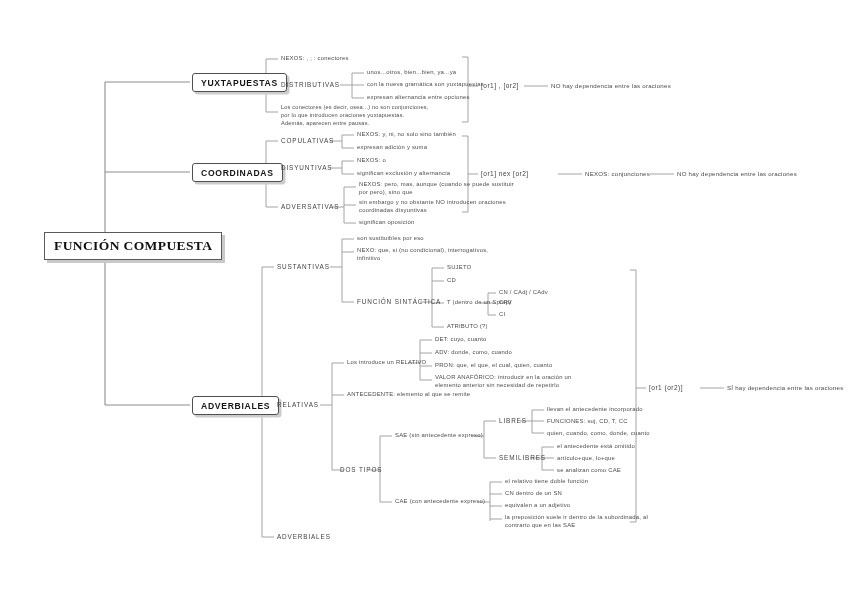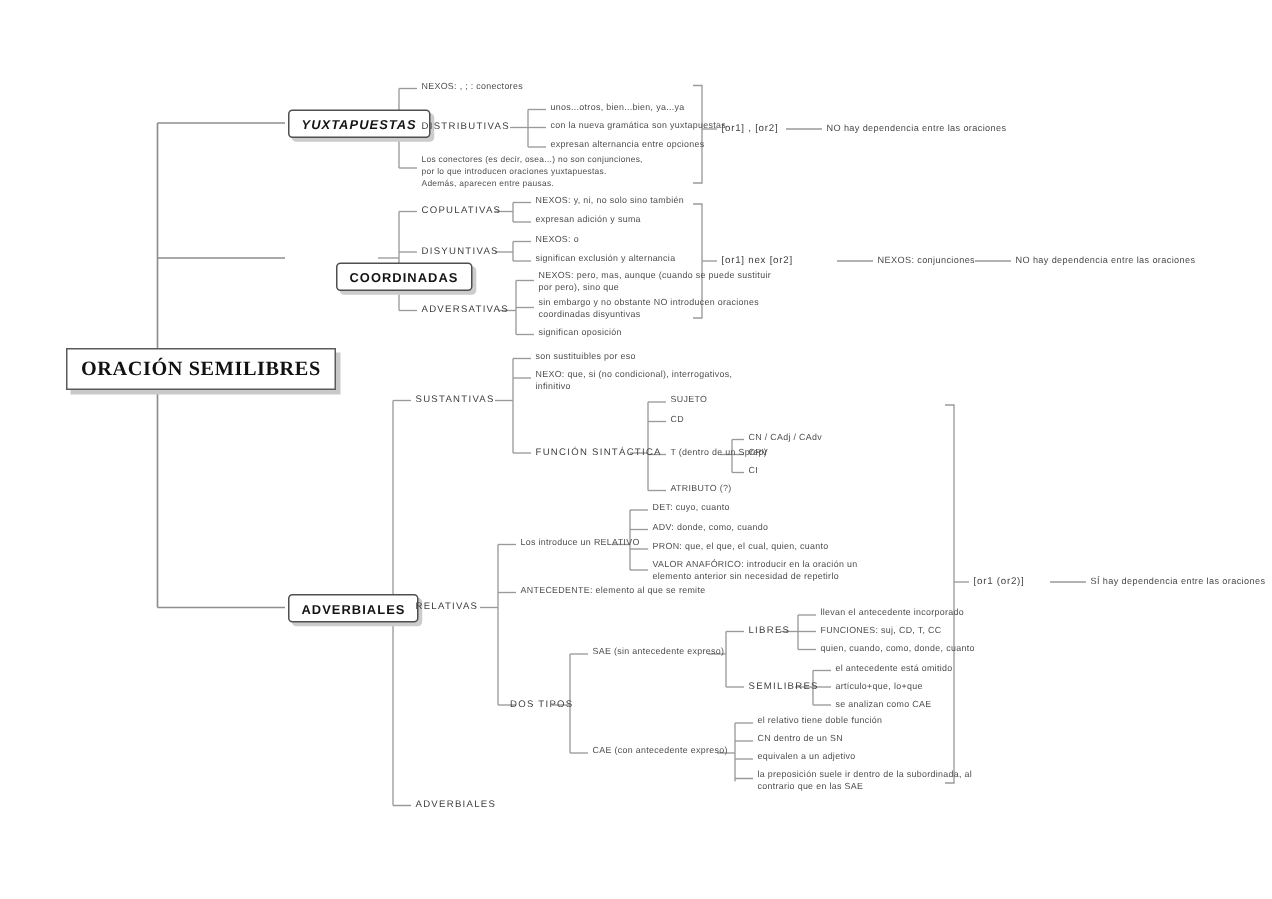--- a/index.html
+++ b/index.html
@@ -174,40 +174,40 @@
     <line x1="490" y1="482" x2="502" y2="482"></line>
     <line x1="490" y1="494" x2="502" y2="494"></line>
     <line x1="490" y1="506" x2="502" y2="506"></line>
     <line x1="490" y1="519" x2="502" y2="519"></line>
 
     <path d="M 630 270 L 636 270 L 636 522 L 630 522"></path>
     <line x1="636" y1="388" x2="646" y2="388"></line>
     <line x1="700" y1="388" x2="724" y2="388"></line>
   </svg>
 
-  <div class="root-box" style="left:44px;top:232px;">ORACIÓN SEMILIBRES</div>
-
-  <div class="cat-box" style="left:192px;top:73px;font-style:italic;">YUXTAPUESTAS</div>
+  <div class="root-box" style="left:44px;top:232px;">FUNCIÓN COMPUESTA</div>
+
+  <div class="cat-box" style="left:192px;top:73px;">YUXTAPUESTAS</div>
 
   <div class="node leaf" style="left:281px;top:55px;">NEXOS: , ; : conectores</div>
 
   <div class="node lbl-cap" style="left:281px;top:81px;">DISTRIBUTIVAS</div>
 
   <div class="node leaf" style="left:367px;top:69px;">unos...otros, bien...bien, ya...ya</div>
   <div class="node leaf" style="left:367px;top:81px;">con la nueva gramática son yuxtapuestas</div>
   <div class="node leaf" style="left:367px;top:94px;">expresan alternancia entre opciones</div>
 
   <div class="node para" style="left:281px;top:103px;">Los conectores (es decir, osea...) no son conjunciones,
 por lo que introducen oraciones yuxtapuestas.
 Además, aparecen entre pausas.</div>
 
   <div class="node formula" style="left:481px;top:82px;">[or1] , [or2]</div>
   <div class="node note" style="left:551px;top:82px;">NO hay dependencia entre las oraciones</div>
 
-  <div class="cat-box" style="left:192px;top:175px;margin-left:32px;">COORDINADAS</div>
+  <div class="cat-box" style="left:192px;top:163px;">COORDINADAS</div>
 
   <div class="node lbl-cap" style="left:281px;top:137px;">COPULATIVAS</div>
   <div class="node leaf" style="left:357px;top:131px;">NEXOS: y, ni, no solo sino también</div>
   <div class="node leaf" style="left:357px;top:144px;">expresan adición y suma</div>
 
   <div class="node lbl-cap" style="left:281px;top:164px;">DISYUNTIVAS</div>
   <div class="node leaf" style="left:357px;top:157px;">NEXOS: o</div>
   <div class="node leaf" style="left:357px;top:170px;">significan exclusión y alternancia</div>
 
   <div class="node lbl-cap" style="left:281px;top:203px;">ADVERSATIVAS</div>

